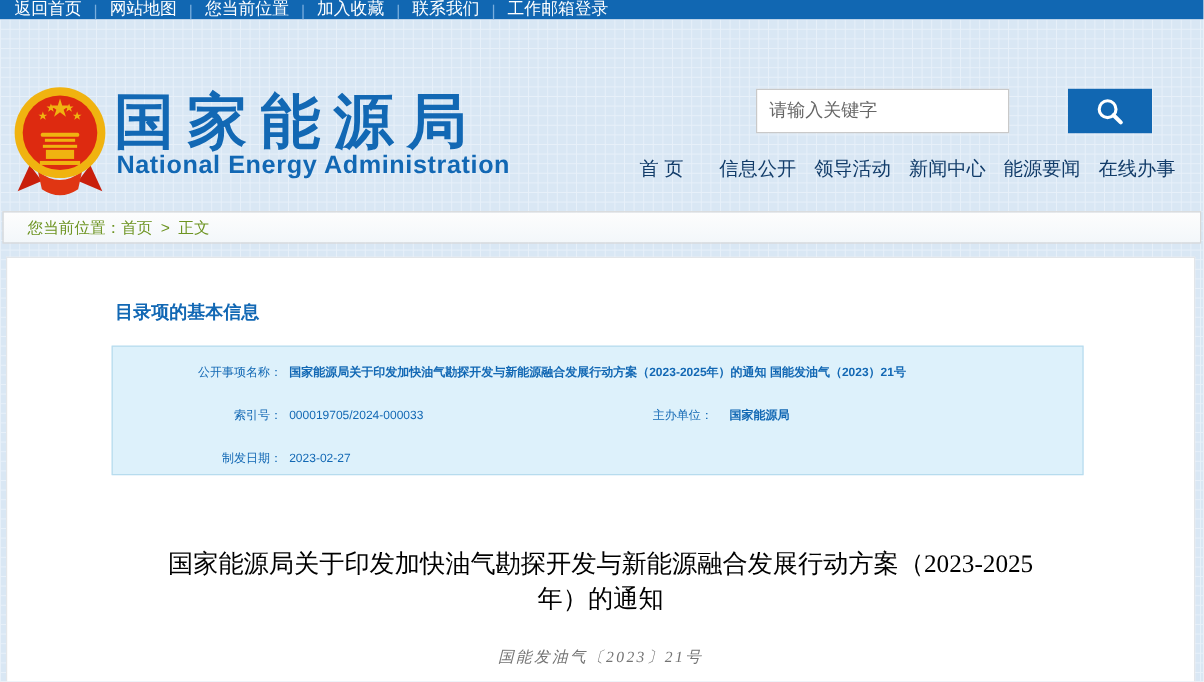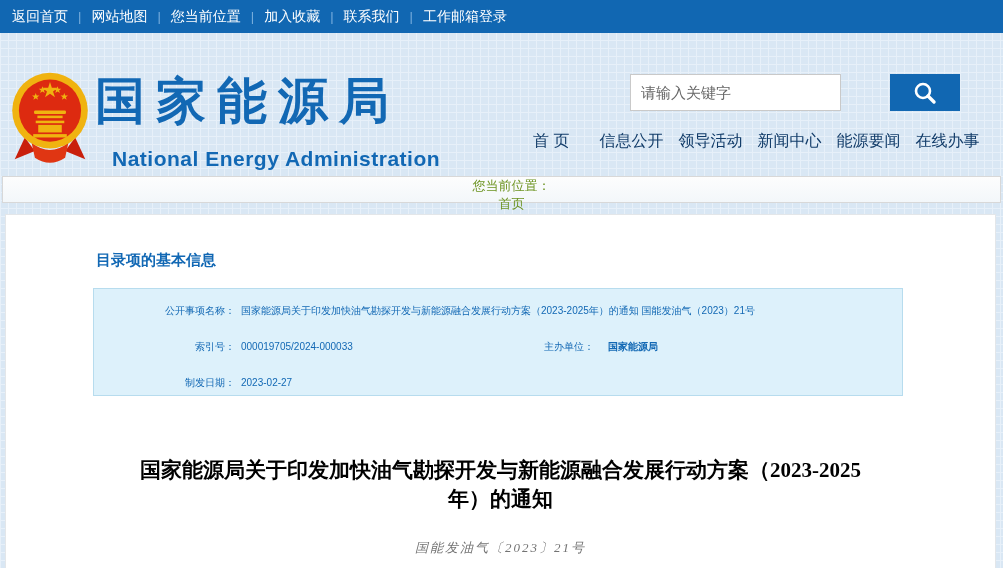--- a/index.html
+++ b/index.html
@@ -8,37 +8,37 @@
     font-family:"Liberation Sans","DejaVu Sans",sans-serif;
     background-color:#d9e7f4;
     background-image:
       linear-gradient(#e7f0f9 1px, transparent 1px),
       linear-gradient(90deg, #e7f0f9 1px, transparent 1px);
     background-size:8px 8px;
     position:relative;
   }
   
   .topbar {
-    position:absolute; top:0; left:0; right:0; height:33px;
+    position:absolute; top:0; left:0; right:0; height:16px;
     background:#1167b2; color:#fff; font-size:14px;
     display:flex; align-items:center; padding-left:12px;text-align:right;
   }
   .topbar a { color:#fff; text-decoration:none; cursor:pointer; }
   .topbar .sep { color:#79aedd; margin:0 10px; font-size:13px; }
   
   .header { position:absolute; top:32px; left:0; right:0; height:140px; }
   .emblem { position:absolute; left:8px; top:38px; }
   .site-cn {
     position:absolute; left:95px; top:36px;
     font-size:50px; font-weight:bold; color:#1268b4; letter-spacing:11px;
     font-family:"Liberation Sans","DejaVu Sans",sans-serif;
   }
   .site-en {
-    position:absolute; left:112px; top:94px;
-    font-size:21px; font-weight:bold; color:#1268b4; letter-spacing:0.5px;margin-top:21px;
+    position:absolute; left:97px; top:94px;
+    font-size:21px; font-weight:bold; color:#1268b4; letter-spacing:0.5px;
   }
   .search-input {
     position:absolute; left:630px; top:42px; width:211px; height:37px;
     border:1px solid #c9c9c9; background:#fff; font-size:15px; color:#333;
     padding:0 10px; outline:none;
   }
   .search-input::placeholder { color:#666; opacity:1; }
   .search-btn {
     position:absolute; left:890px; top:42px; width:70px; height:37px;
     background:#1167b2; border:none; cursor:pointer;
@@ -49,52 +49,52 @@
     font-size:16px; color:#123c69; white-space:nowrap;
   }
   .nav a { color:#123c69; text-decoration:none; cursor:pointer; }
   .nav a:first-child { margin-right:15px; }
   
   .crumbbar {
     position:absolute; top:176px; left:2px; right:2px; height:27px;
     background:linear-gradient(#fdfdfd,#f3f7fa);
     border:1px solid #d8d8d8;
     font-size:13px; color:#6d9422;
-    display:flex; align-items:center; padding-left:20px;flex-direction:column;
+    display:flex; align-items:center; padding-left:20px;
   }
   .crumbbar a { color:#6d9422; text-decoration:none; cursor:pointer; }
   .crumbbar .csep { margin:0 7px; }
   
   .content {
     position:absolute; top:214px; left:5px; right:7px; height:354px;
     background:#fff; border:1px solid #e3e6e9; border-bottom:none;
   }
   .section-heading {
     position:absolute; left:90px; top:36px;
     font-size:15px; font-weight:bold; color:#1268b4;
   }
   .info-box {
     position:absolute; left:87px; top:73px; width:810px; height:108px;
     background:#ddf1fb; border:1px solid #b7dcee;
     font-size:10px; color:#1268b4; padding-top:4px;
   }
   .info-row { height:36px; line-height:36px; display:flex; position:relative; }
   .ilabel { width:141px; text-align:right; flex:0 0 141px; }
   .ivalue { margin-left:6px; }
-  .bold { font-weight:normal; }
+  .bold { font-weight:bold; }
   .pair2 { position:absolute; left:418px; top:0; display:flex; }
   .pair2 .ilabel2 { width:82px; text-align:right; }
   .pair2 .ivalue2 { margin-left:14px; font-weight:bold; }
   .article-title {
     position:absolute; top:241px; left:0; right:0; text-align:center;
   }
   .article-title .inner {
     width:742px; margin:0 auto;
     font-family:"Liberation Serif","DejaVu Serif",serif;
-    font-size:21px; font-weight:bold; color:#000; line-height:29px;
+    font-size:21px; font-weight:normal; color:#000; line-height:29px;
   }
   .doc-number {
     position:absolute; top:324px; left:0; right:0; text-align:center;
     font-family:"Liberation Serif","DejaVu Serif",serif;
     font-style:italic; font-size:13px; color:#737373; letter-spacing:2px;
   }
 </style>
 </head>
 <body>
 

